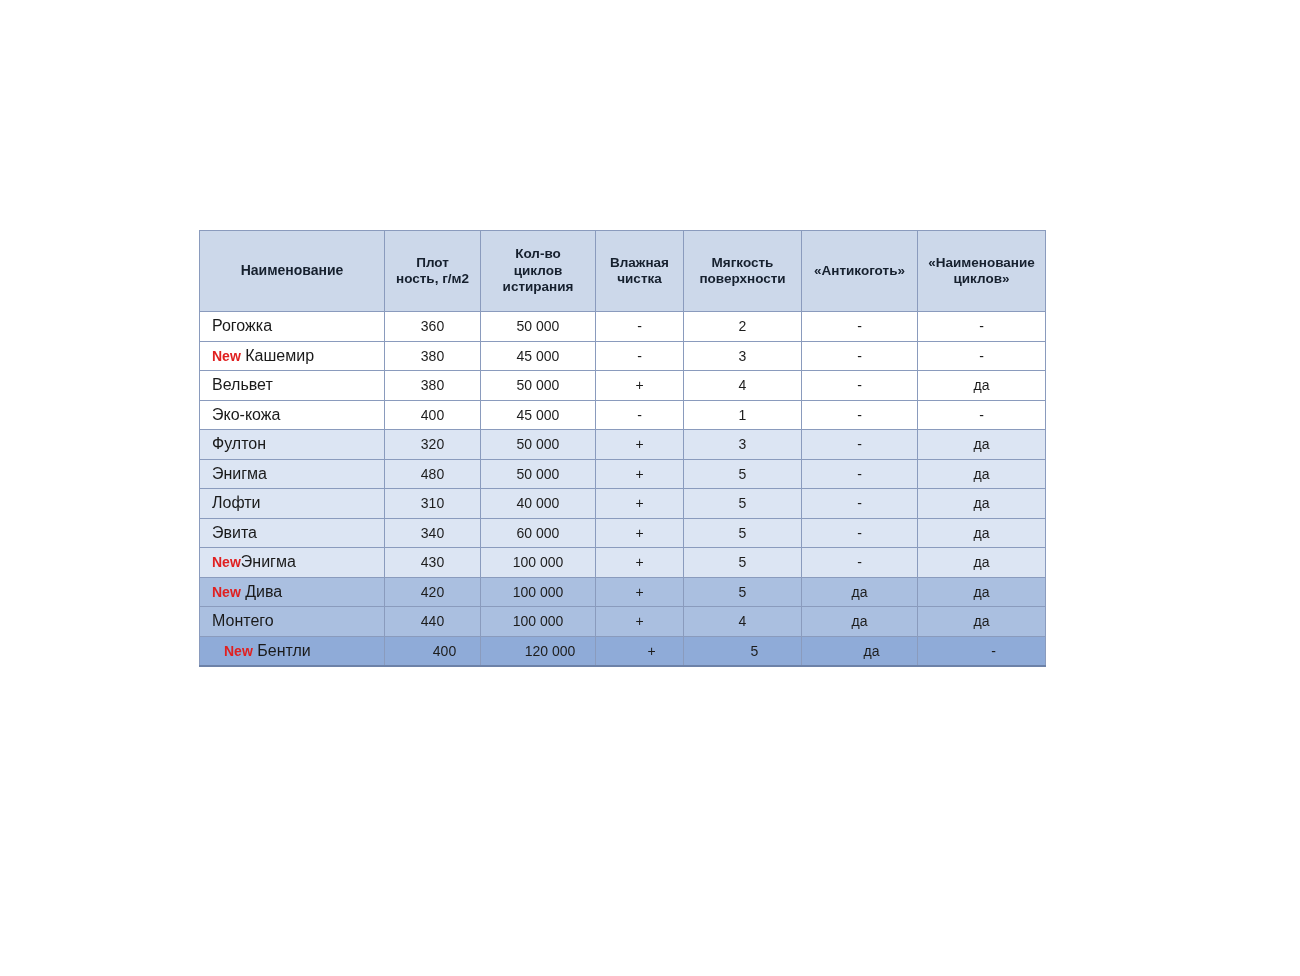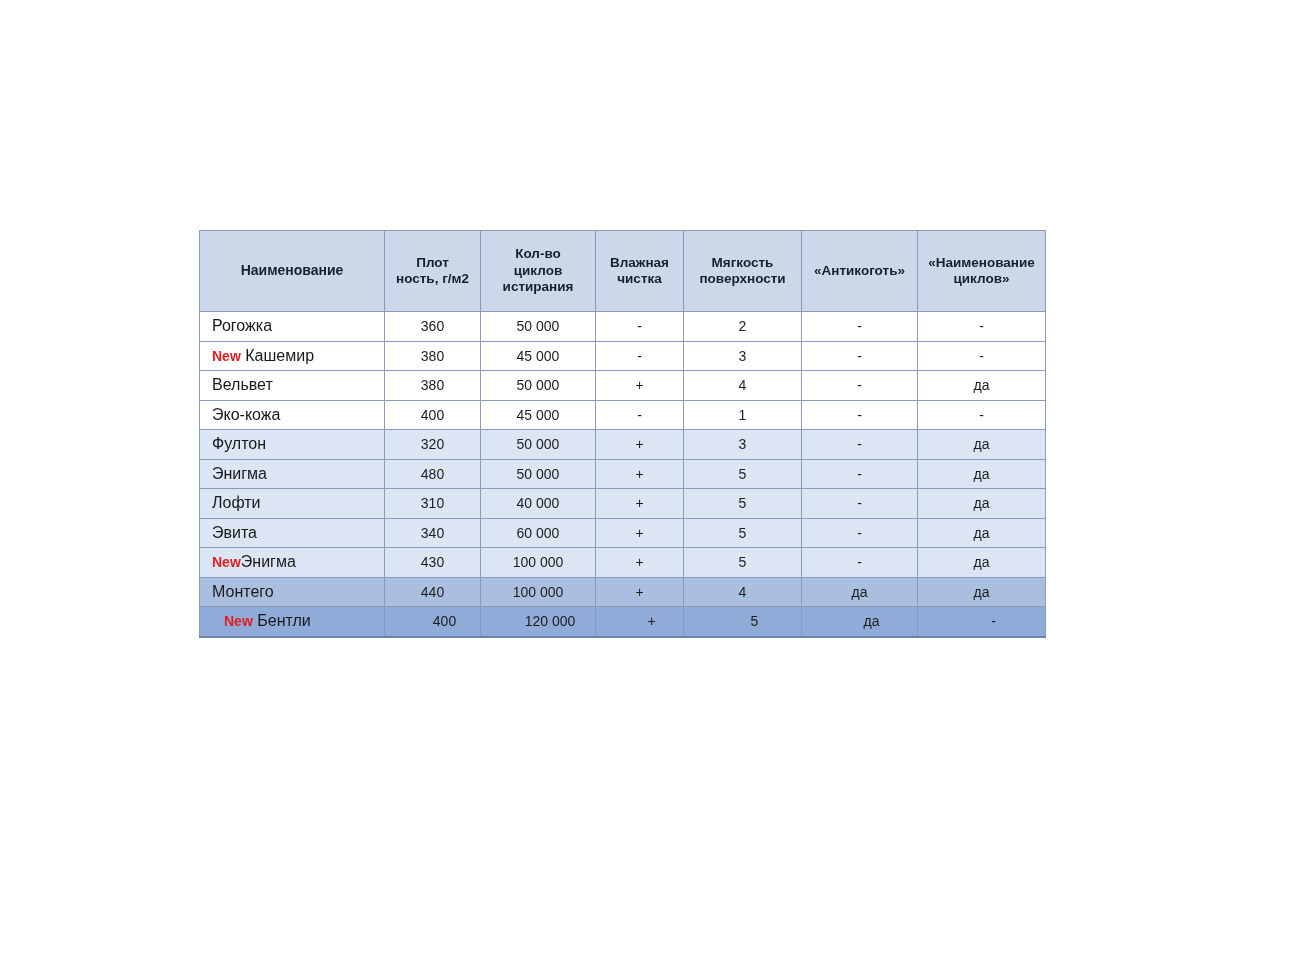--- a/index.html
+++ b/index.html
@@ -212,20 +212,29 @@
         <tr class="band-light">
           <td class="name-cell"><span class="new-tag">New</span><span>Энигма</span></td>
           <td class="num-cell">430</td>
           <td class="num-cell">100 000</td>
           <td class="sym-cell">+</td>
           <td class="num-cell">5</td>
           <td class="sym-cell">-</td>
           <td class="sym-cell">да</td>
         </tr>
         <tr class="band-mid">
+          <td class="name-cell"><span class="new-tag">New</span><span> Дива</span></td>
+          <td class="num-cell">420</td>
+          <td class="num-cell">100 000</td>
+          <td class="sym-cell">+</td>
+          <td class="num-cell">5</td>
+          <td class="sym-cell">да</td>
+          <td class="sym-cell">да</td>
+        </tr>
+        <tr class="band-mid">
           <td class="name-cell"><span>Монтего</span></td>
           <td class="num-cell">440</td>
           <td class="num-cell">100 000</td>
           <td class="sym-cell">+</td>
           <td class="num-cell">4</td>
           <td class="sym-cell">да</td>
           <td class="sym-cell">да</td>
         </tr>
         <tr class="band-dark last-row">
           <td class="name-cell"><span class="new-tag">New</span><span> Бентли</span></td>

